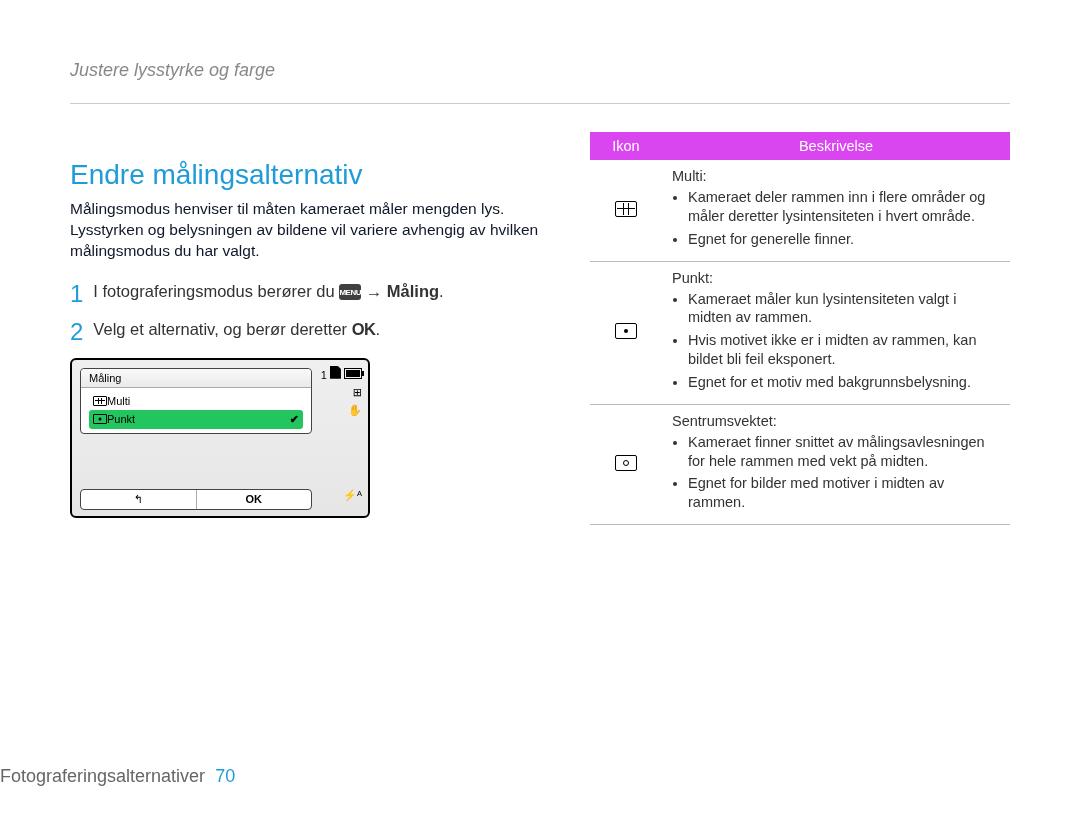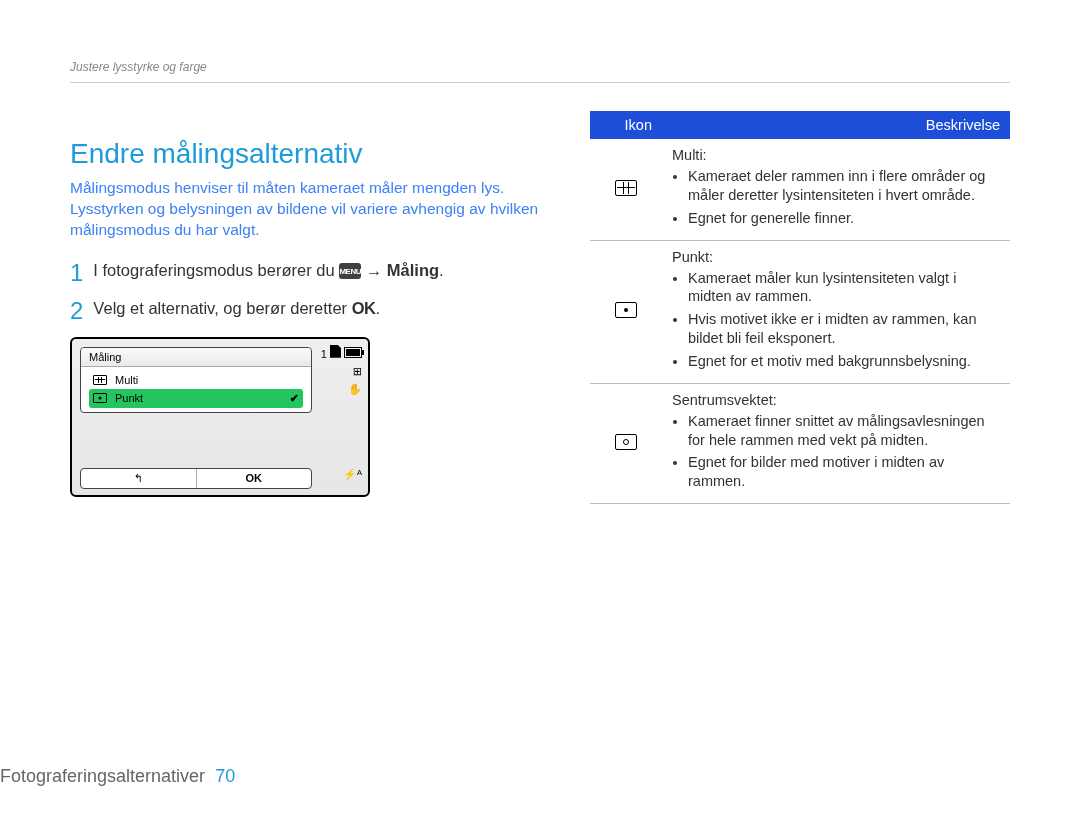--- a/index.html
+++ b/index.html
@@ -11,41 +11,41 @@
     width: 1080px;
     height: 815px;
     position: relative;
   }
   .page {
     padding: 60px 70px 40px 70px;
   }
   .breadcrumb {
     font-style: italic;
     color: #888;
-    font-size: 12px;
+    font-size: 18px;
     border-bottom: 1px solid #ccc;
-    padding-bottom: 8px;
+    padding-bottom: 22px;
     margin-bottom: 28px;
   }
   .cols {
     display: flex;
     gap: 40px;
   }
   .col-left { flex: 0 0 480px; margin-top: 27px; }
   .col-right { flex: 1; }
   h1.title {
     color: #1f9cd8;
     font-weight: 400;
     font-size: 28px;
     margin: 0 0 8px 0;
   }
   .intro {
     font-size: 15.5px;
     line-height: 1.35;
-    color: #3b82f6;
+    color: #0f172a;
     margin-bottom: 20px;
   }
   .step {
     display: flex;
     align-items: flex-start;
     gap: 10px;
     font-size: 16.5px;
     margin-bottom: 14px;
     color: #333;
   }
@@ -113,21 +113,20 @@
     border-bottom: 1px solid #aaa;
     border-radius: 4px 4px 0 0;
     color:#000;
   }
   .cf-list {
     padding: 4px 8px;
   }
   .cf-item {
     display: flex;
     align-items: center;
-    gap: 8px;
     padding: 3px 4px;
     font-size: 11px;
     border-radius: 3px;
     color:#000;
   }
   .cf-item.selected {
     background: #22c55e;
   }
   .cf-item .chk {
     margin-left: auto;
@@ -176,24 +175,24 @@
     border:1px solid #000; left:50%; top:50%; transform:translate(-50%,-50%);
   }
 
   
   table.desc {
     width: 100%;
     border-collapse: collapse;
     font-size: 14.5px;
   }
   table.desc thead th {
-    background: #1d4ed8;
+    background: #d946ef;
     color: #fff;
     font-weight: normal;
-    text-align: right;
+    text-align: center;
     padding: 6px 10px;
     font-size: 14.5px;
   }
   table.desc thead th:first-child { width: 52px; }
   table.desc tbody td {
     border-bottom: 1px solid #bbb;
     padding: 8px 10px;
     vertical-align: middle;
   }
   table.desc tbody td.icon-cell {

